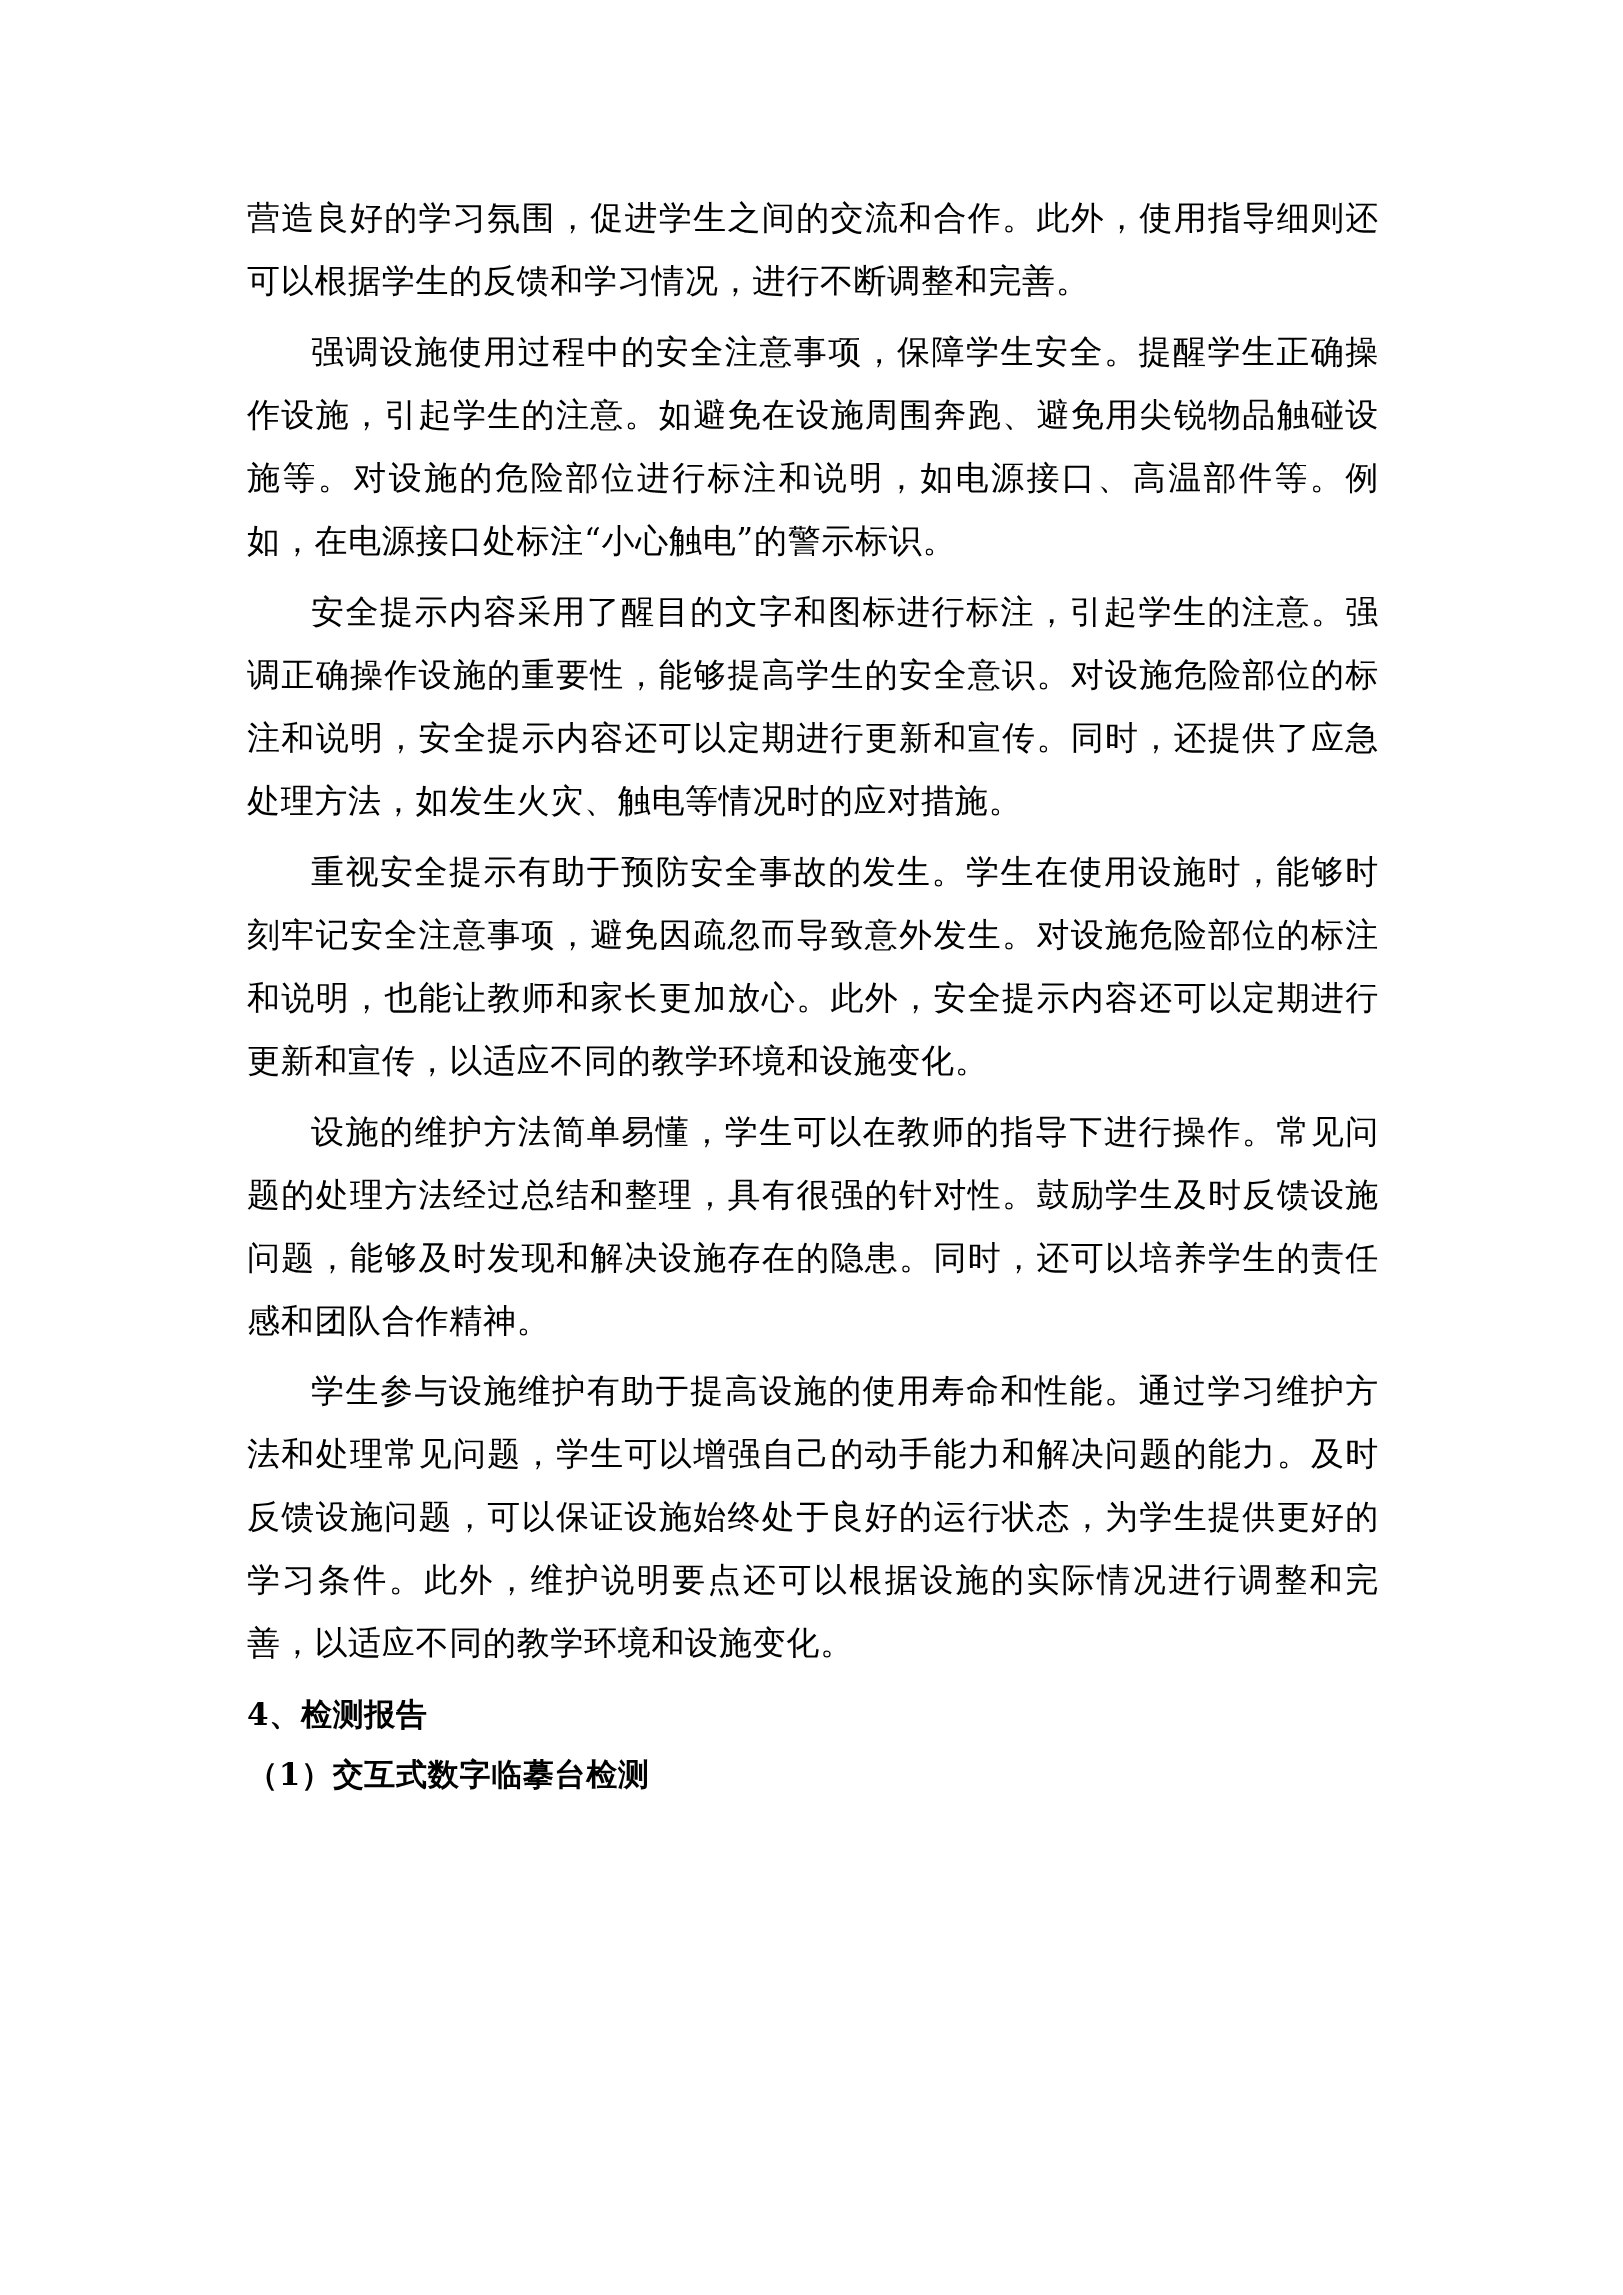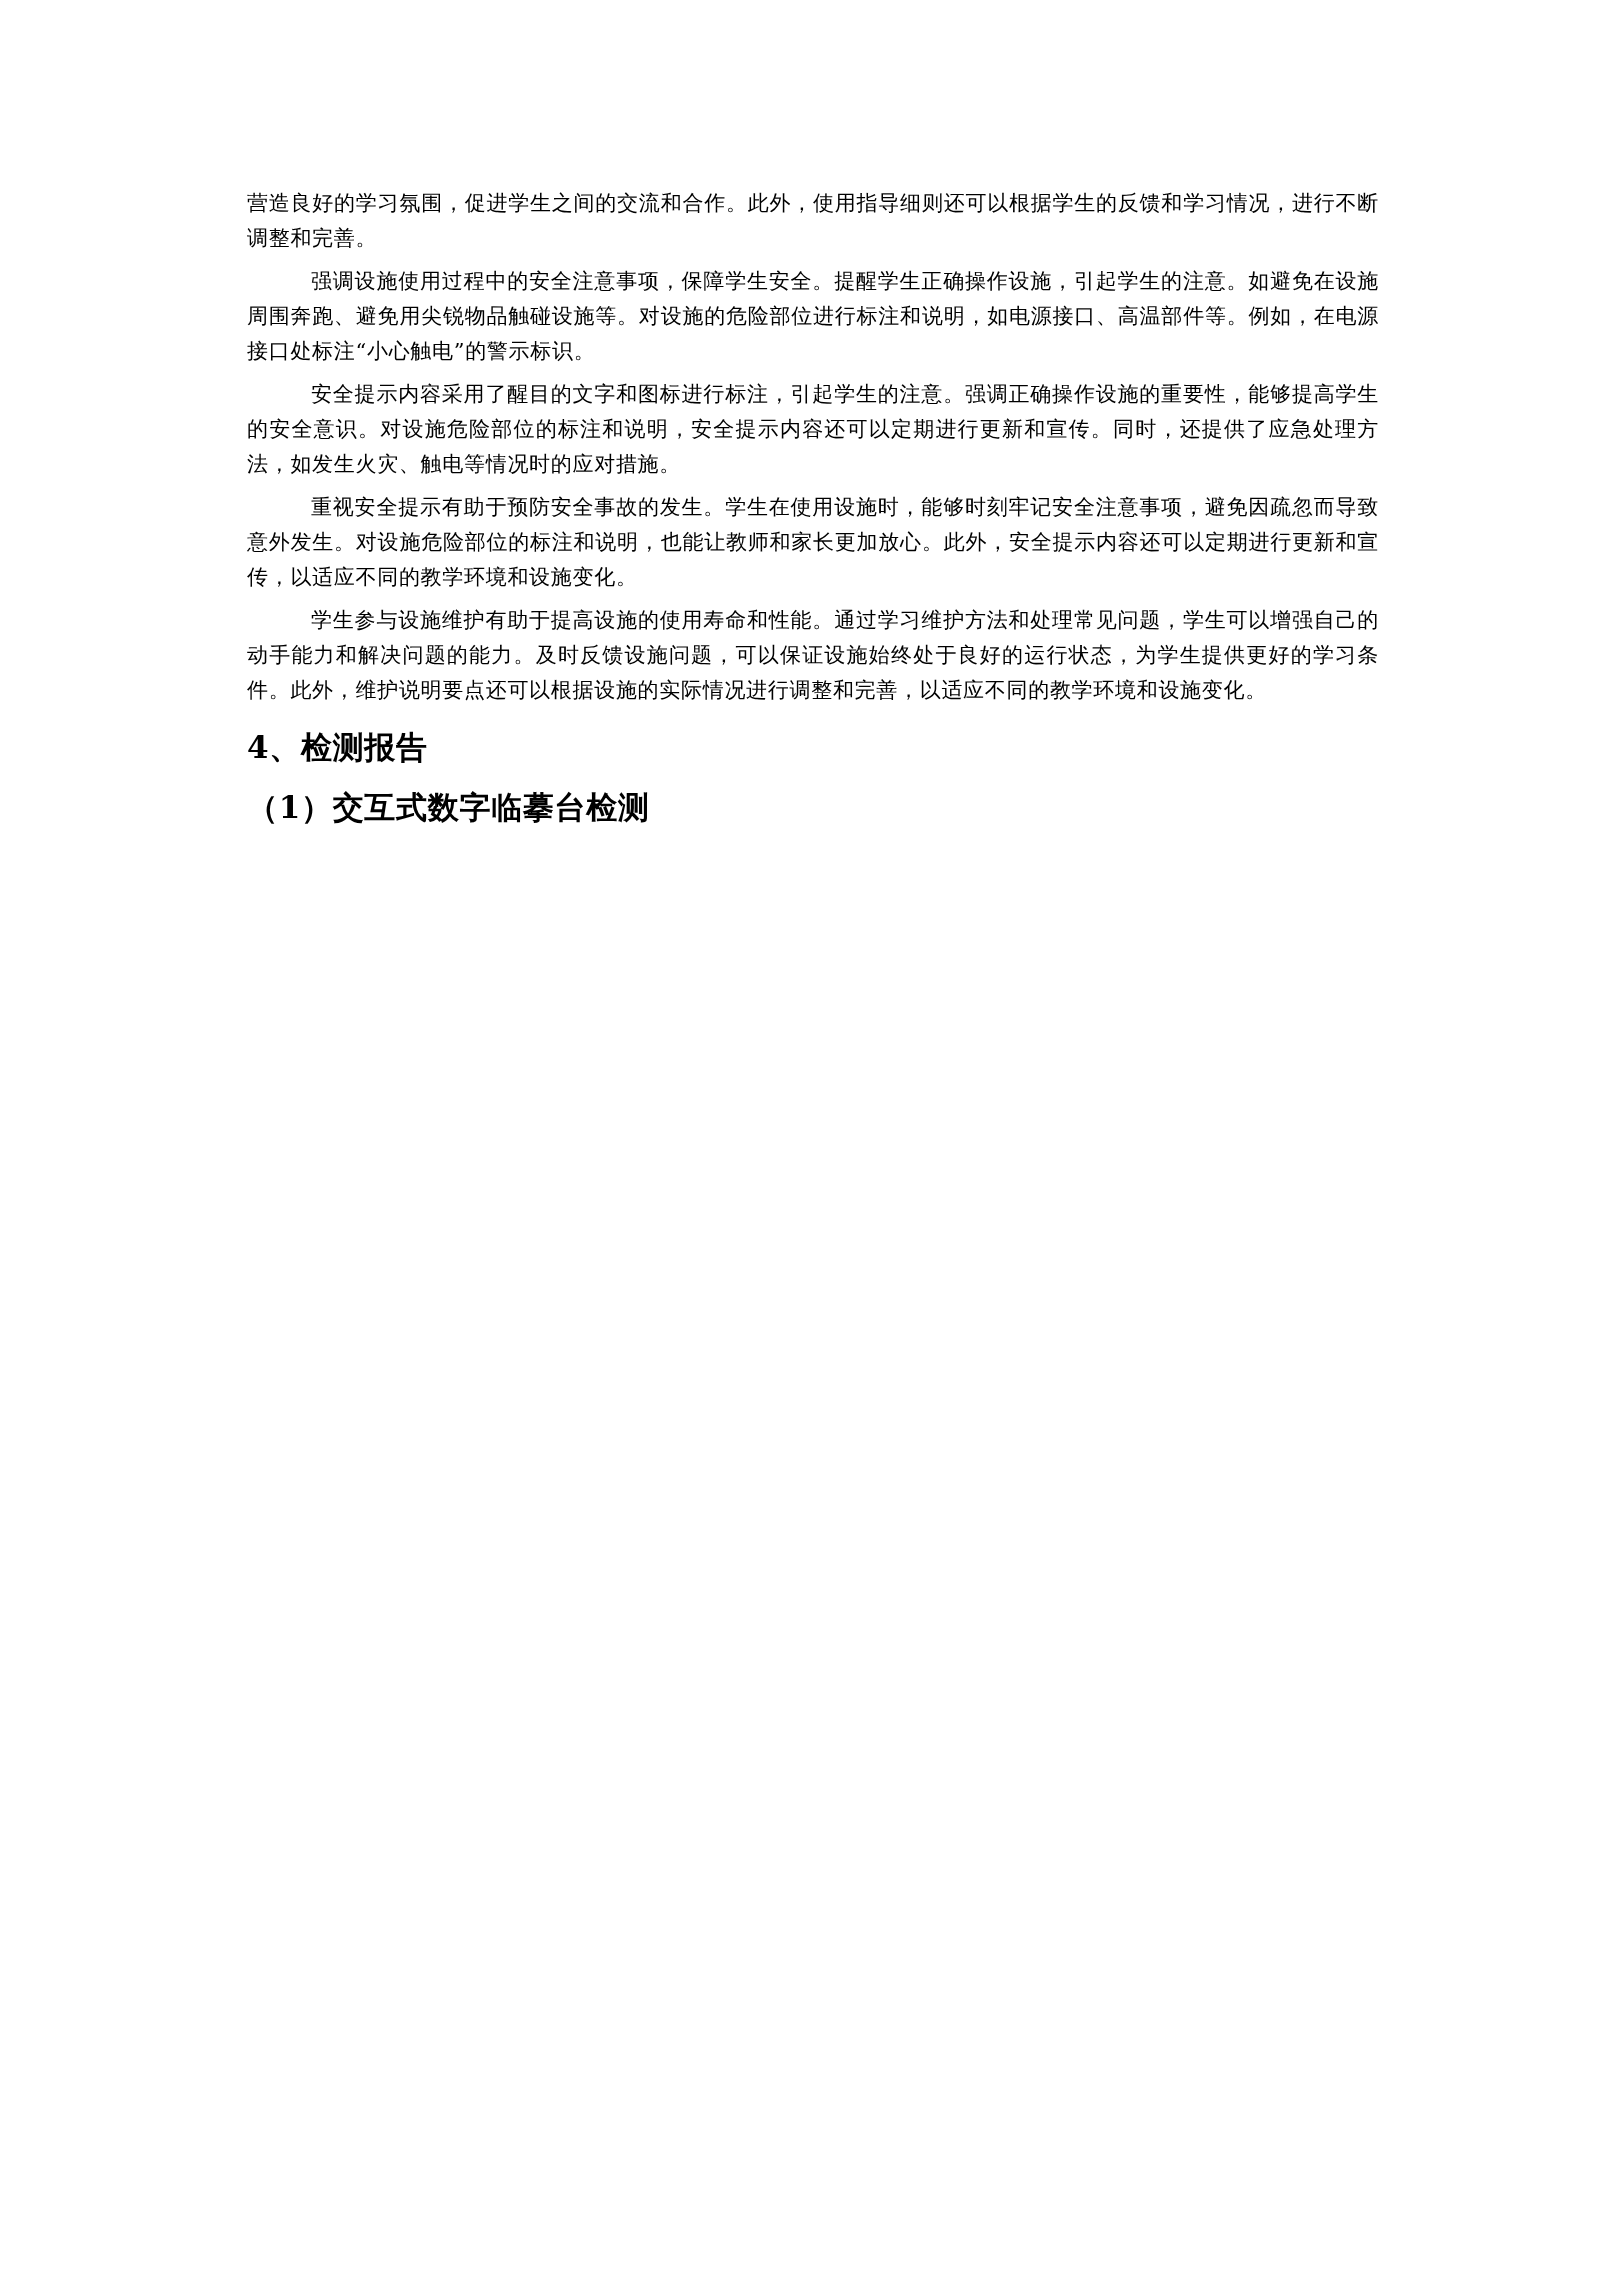--- a/index.html
+++ b/index.html
@@ -16,22 +16,22 @@
     color: #000000;
   }
   .page {
     position: absolute;
     left: 247px;
     top: 186px;
     width: 1132px;
   }
   .para {
     margin: 0 0 7.9px 0;
-    font-size: 21px;
-    line-height: 35px;
+    font-size: 33px;
+    line-height: 63px;
     text-indent: 64px;
     text-align: justify;
     text-justify: inter-character;
     letter-spacing: 0.7px;
     word-break: break-all;
   }
   .para.first {
     text-indent: 0;
   }
   .heading {
@@ -48,17 +48,18 @@
   }
 </style>
 </head>
 <body>
 
 <div class="page">
   <p class="para first">营造良好的学习氛围，促进学生之间的交流和合作。此外，使用指导细则还可以根据学生的反馈和学习情况，进行不断调整和完善。</p>
   <p class="para">强调设施使用过程中的安全注意事项，保障学生安全。提醒学生正确操作设施，引起学生的注意。如避免在设施周围奔跑、避免用尖锐物品触碰设施等。对设施的危险部位进行标注和说明，如电源接口、高温部件等。例如，在电源接口处标注“小心触电”的警示标识。</p>
   <p class="para">安全提示内容采用了醒目的文字和图标进行标注，引起学生的注意。强调正确操作设施的重要性，能够提高学生的安全意识。对设施危险部位的标注和说明，安全提示内容还可以定期进行更新和宣传。同时，还提供了应急处理方法，如发生火灾、触电等情况时的应对措施。</p>
   <p class="para">重视安全提示有助于预防安全事故的发生。学生在使用设施时，能够时刻牢记安全注意事项，避免因疏忽而导致意外发生。对设施危险部位的标注和说明，也能让教师和家长更加放心。此外，安全提示内容还可以定期进行更新和宣传，以适应不同的教学环境和设施变化。</p>
+  <p class="para">设施的维护方法简单易懂，学生可以在教师的指导下进行操作。常见问题的处理方法经过总结和整理，具有很强的针对性。鼓励学生及时反馈设施问题，能够及时发现和解决设施存在的隐患。同时，还可以培养学生的责任感和团队合作精神。</p>
   <p class="para">学生参与设施维护有助于提高设施的使用寿命和性能。通过学习维护方法和处理常见问题，学生可以增强自己的动手能力和解决问题的能力。及时反馈设施问题，可以保证设施始终处于良好的运行状态，为学生提供更好的学习条件。此外，维护说明要点还可以根据设施的实际情况进行调整和完善，以适应不同的教学环境和设施变化。</p>
   <h2 class="heading h-section">4、检测报告</h2>
   <h3 class="heading h-sub">（1）交互式数字临摹台检测</h3>
 </div>
 
 
 </body></html>

